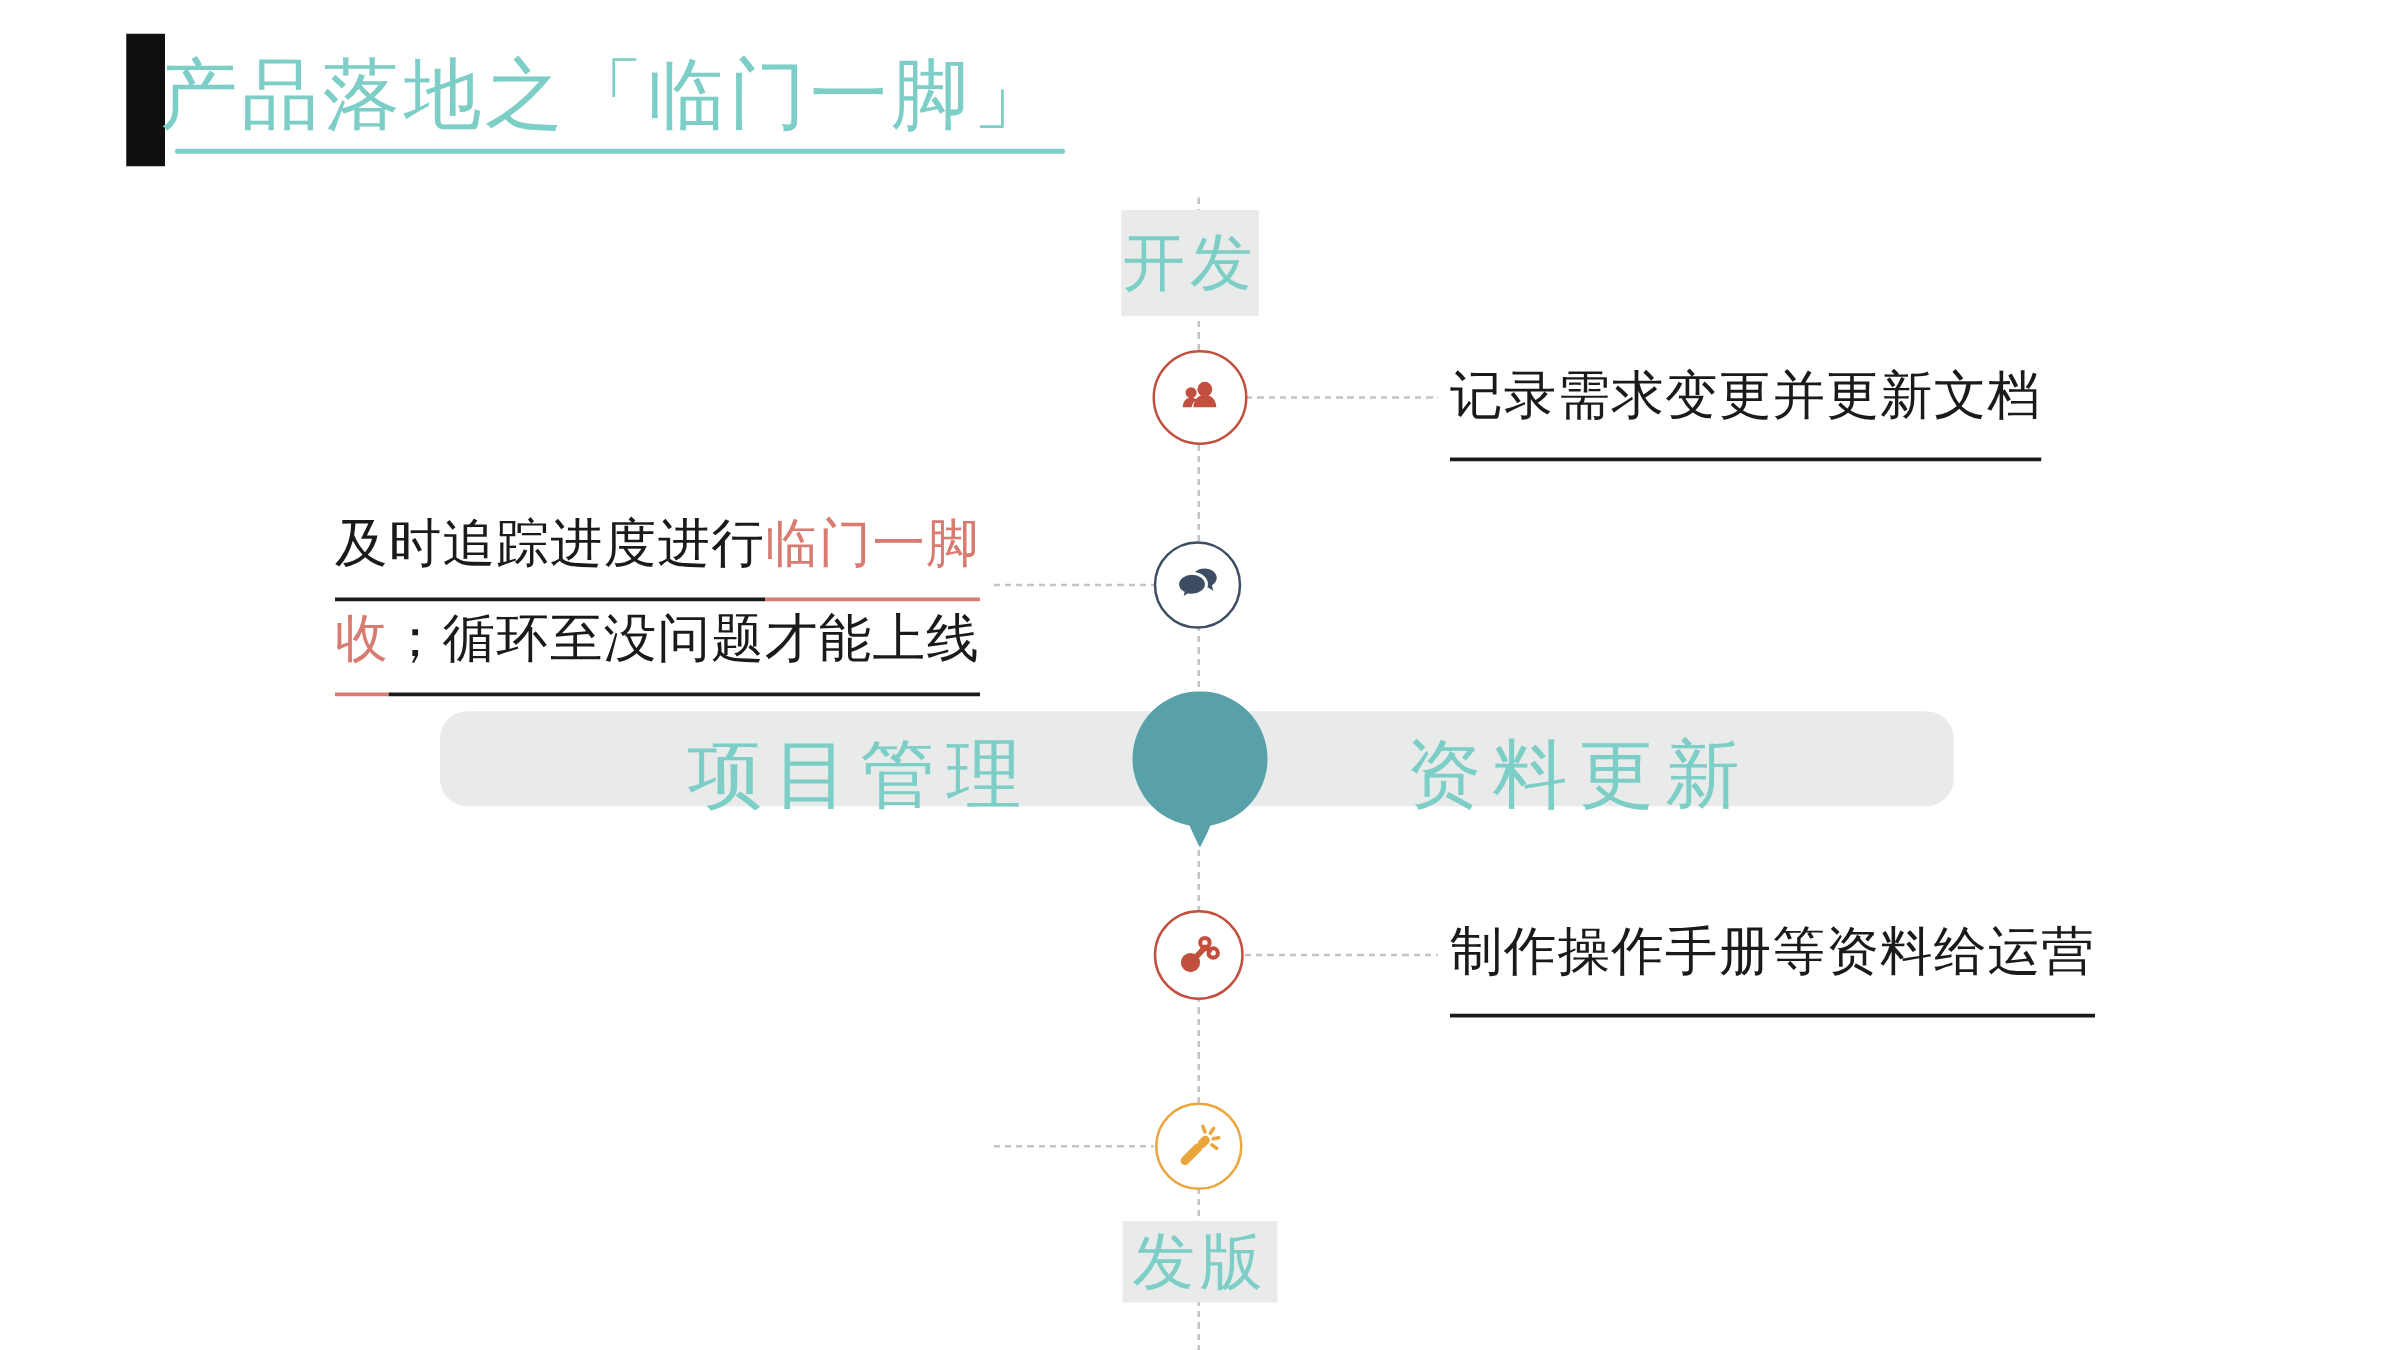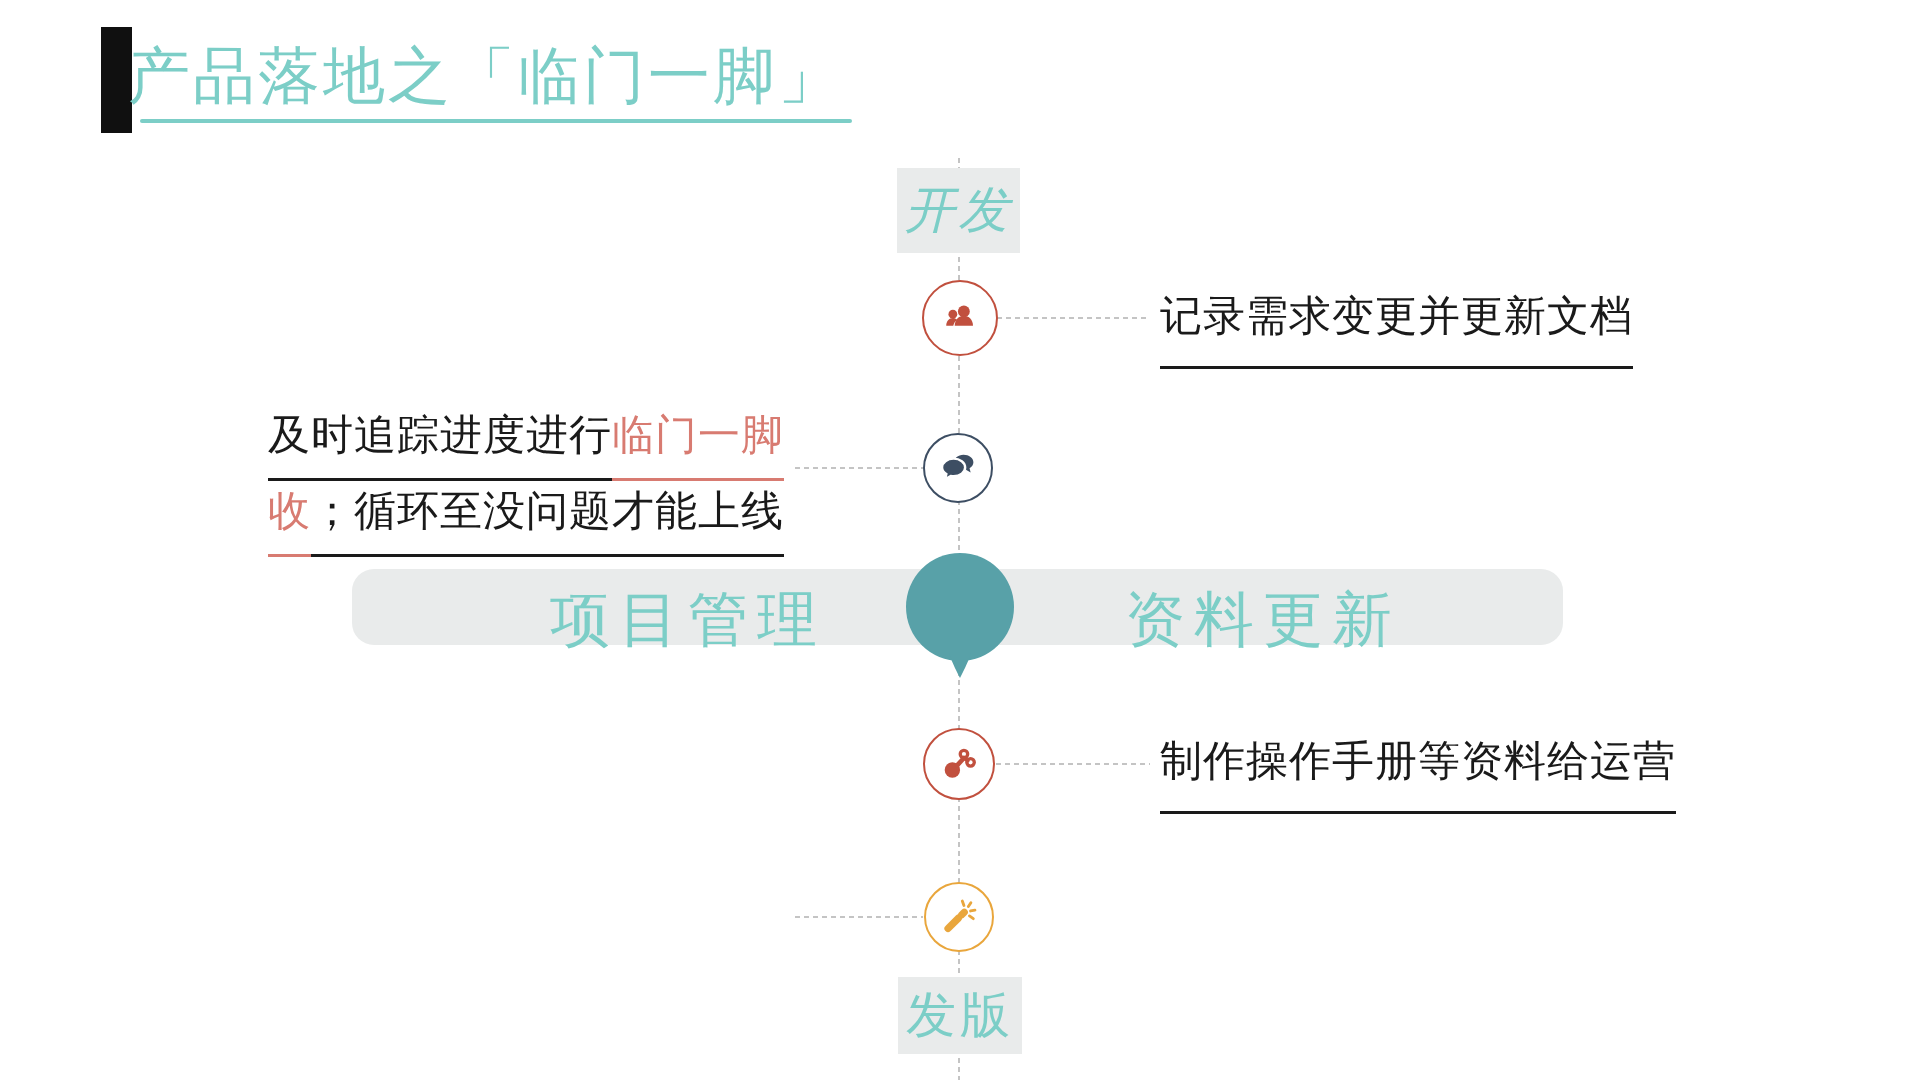--- a/index.html
+++ b/index.html
@@ -21,22 +21,22 @@
            background:repeating-linear-gradient(to right, var(--dash_gray) 0 5px, transparent 5px 9px); }
   .hline.h1 { left:997px; top:317px; width:153px; }
   .hline.h2 { left:795px; top:467px; width:128px; }
   .hline.h3 { left:996px; top:763px; width:154px; }
   .hline.h4 { left:795px; top:916px; width:128px; }
 
   
   .stage-box { position:absolute; z-index:2; background:var(--gray_box);
                display:flex; align-items:center; justify-content:center;
                color:var(--teal_light); font-size:50px; letter-spacing:4px; }
-  .stage-box.top    { left:897px; top:168px;  width:123px; height:85px;font-style:italic; }
-  .stage-box.bottom { left:898px; top:977px;  width:124px; height:77px; }
+  .stage-box.top    { left:897px; top:168px;  width:110px; height:85px; }
+  .stage-box.bottom { left:898px; top:977px;  width:124px; height:65px; }
 
   
   .hub-bar { position:absolute; left:352px; top:569px; width:1211px; height:76px;
              background:var(--gray_box); border-radius:22px; z-index:1; }
   .hub-label { position:absolute; z-index:2; top:580px; font-size:60px; letter-spacing:9px;
                color:var(--teal_light); white-space:nowrap; }
   .hub-label.left  { left:550px; }
   .hub-label.right { left:1097px;margin-left:28px; }
   .balloon { position:absolute; left:905px; top:553px; width:110px; height:126px; z-index:2;
              color:var(--teal_dark); }

